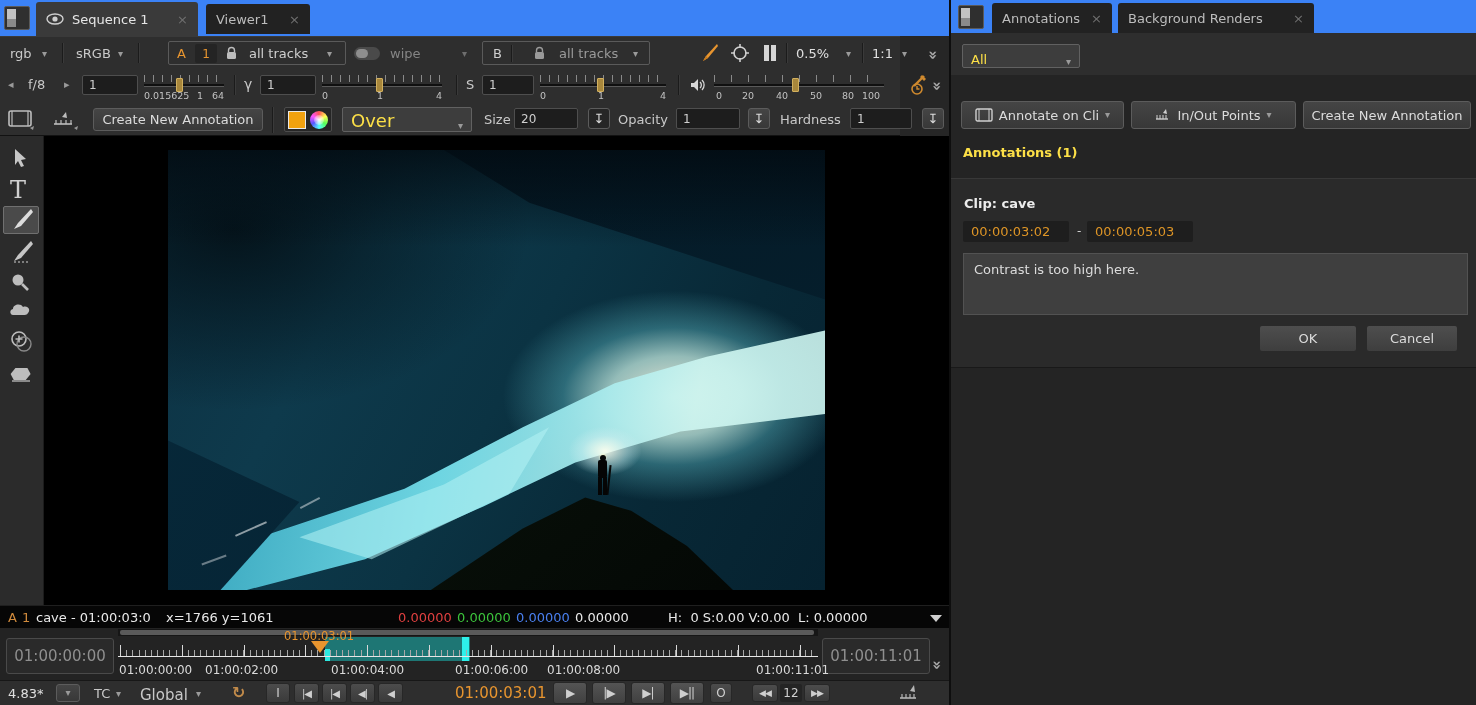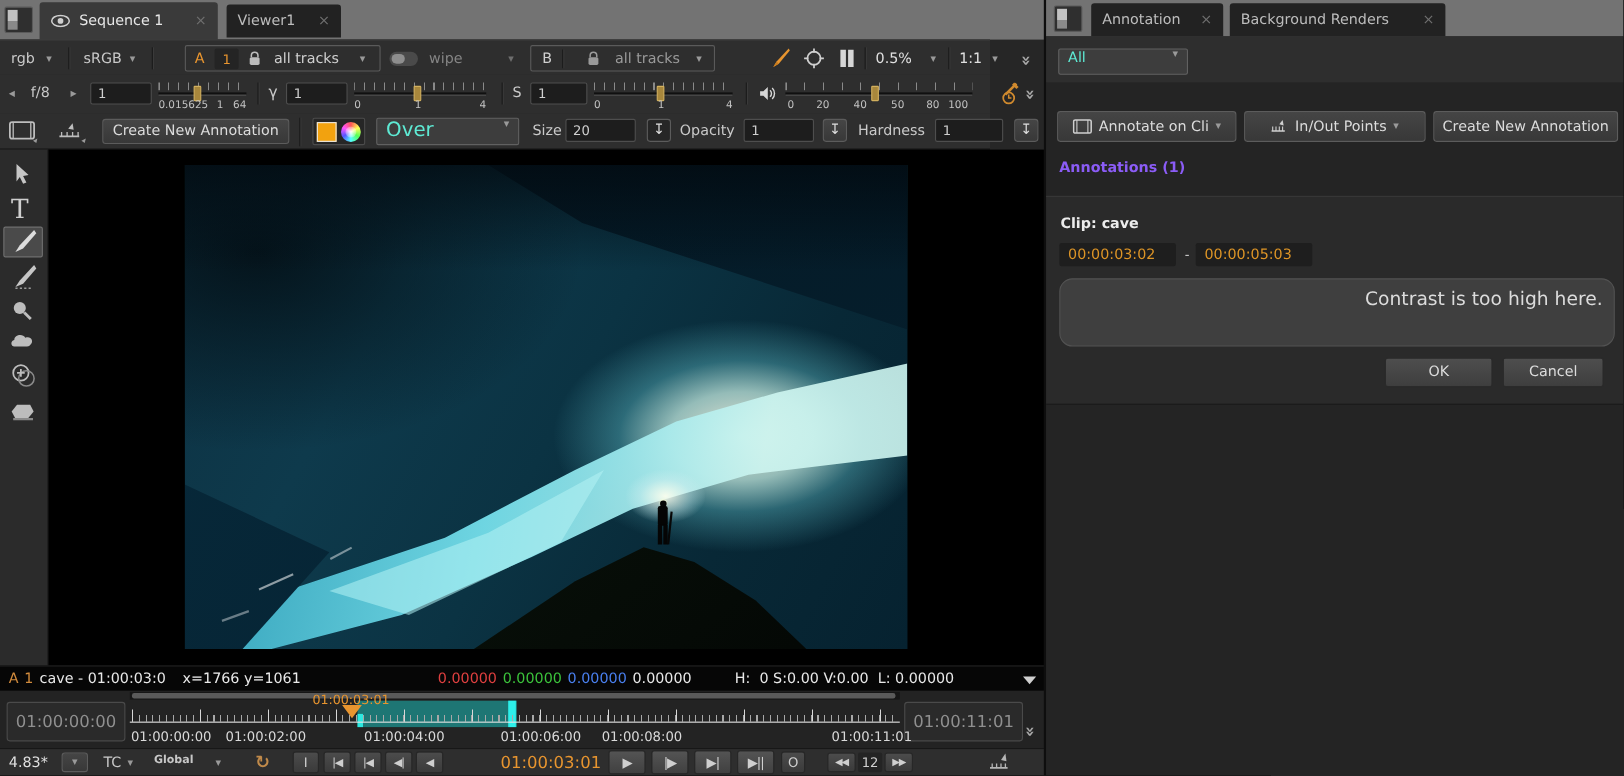--- a/index.html
+++ b/index.html
@@ -10,31 +10,31 @@
     font-family: "DejaVu Sans", "Liberation Sans", sans-serif; font-size: 12px;
     user-select: none;
   }
   .abs { position: absolute; }
   .sep { position:absolute; width:1px; background:#1b1b1b; box-shadow:1px 0 0 #3a3a3a; }
   .lbl { position:absolute; color:#c9c9c9; }
   .dd-arrow { display:inline-block; color:#9a9a9a; font-size:10px; line-height:1; }
   .dd-arrow::before { content:"▾"; }
   .closex { color:#6f6f6f; font-size:13px; }
   .closex::before { content:"×"; }
-  .tabbar { position:absolute; background:#737373; }
+  .tabbar { position:absolute; background:#3b82f6; }
   .tab { position:absolute; display:flex; align-items:center; gap:8px; padding:0 10px;
          border-radius:3px 3px 0 0; color:#bdbdbd; font-size:13px; background:#222; }
   .tab.sel { background:#3a3a3a; color:#e6e6e6; }
   .toolrow { position:absolute; left:0; width:900px; background:#2e2e2e;padding-left:37px; }
   .field { position:absolute; background:#1d1d1d; border:1px solid #4e4e4e; border-radius:2px;
            color:#cfcfcf; display:flex; align-items:center; padding:0 6px; }
   .btn { position:absolute; background:linear-gradient(#454545,#383838); border:1px solid #5c5c5c;
          border-radius:3px; color:#dcdcdc; display:flex; align-items:center; justify-content:center; }
   .ddbox { position:absolute; background:#3d3d3d; border:1px solid #616161; border-radius:2px;
-           color:#5eead4; display:flex; align-items:flex-start; padding:0 8px; }
+           color:#fde047; display:flex; align-items:flex-end; padding:0 8px; }
   .ddbox .dd-arrow { margin-left:auto; }
   .slider { position:absolute; }
   .slider .sticks { position:absolute; left:0; right:0; top:0; height:7px;
       background:repeating-linear-gradient(to right,#8a8a8a 0 1px,transparent 1px 9px); }
   .slider .strack { position:absolute; left:0; right:0; top:9px; height:3px; background:#101010;
       border-bottom:1px solid #5a5a5a; }
   .slider .shandle { position:absolute; top:3px; width:7px; height:14px; background:#a8873c;
       border:1px solid #d2b05e; border-radius:1px; }
   .slider .smin,.slider .smid,.slider .smax { position:absolute; top:15px; font-size:9.5px; color:#c2c2c2; }
   .tclabel { position:absolute; top:663px; font-size:12px; color:#dadada; }
@@ -353,21 +353,21 @@
     <span class="chevdd" style="left:932px;top:28px;"></span>
   </div>
 
   <div class="abs" style="left:0;top:680px;width:949px;height:25px;background:#2e2e2e;border-top:1px solid #171717;">
     <span class="abs" style="left:8px;top:5px;font-size:13px;color:#e0e0e0;">4.83*</span>
     <div class="btn" style="left:56px;top:3px;width:24px;height:18px;">
         <span class="dd-arrow"></span>
       </div>
     <span class="abs" style="left:94px;top:5px;font-size:13px;">TC</span>
     <span class="dd-arrow abs" style="left:116px;top:8px;"></span>
-    <span class="abs" style="left:140px;top:5px;font-size:10px;font-weight:bold;">Global</span>
+    <span class="abs" style="left:140px;top:5px;font-size:15px;">Global</span>
     <span class="dd-arrow abs" style="left:196px;top:8px;"></span>
     <span class="abs" style="left:232px;top:2px;color:#c08a4a;font-size:16px;font-weight:bold;">↻</span>
     <div class="tbtn" style="left:266px;top:2px;width:24px;height:20px;font-size:12px;letter-spacing:0;">I</div>
     <div class="tbtn" style="left:294px;top:2px;width:25px;height:20px;">|◀</div>
     <div class="tbtn" style="left:322px;top:2px;width:25px;height:20px;">|◀</div>
     <div class="tbtn" style="left:350px;top:2px;width:25px;height:20px;">◀|</div>
     <div class="tbtn" style="left:378px;top:2px;width:25px;height:20px;">◀</div>
     <span class="abs" style="left:455px;top:3px;color:#e8952f;font-size:15px;">01:00:03:01</span>
     <div class="tbtn" style="left:553px;top:1px;width:34px;height:22px;font-size:12px;background:linear-gradient(#545454,#404040);">▶</div>
     <div class="tbtn" style="left:592px;top:1px;width:34px;height:22px;font-size:12px;background:linear-gradient(#545454,#404040);">|▶</div>
@@ -386,21 +386,21 @@
     </span>
   </div>
 
   <div class="abs" style="left:949px;top:0;width:2px;height:705px;background:#0e0e0e;"></div>
 
   <div class="tabbar" style="left:951px;top:0;width:525px;height:33px;">
     <div class="abs" style="left:7px;top:5px;width:26px;height:24px;background:#2f2f2f;border:1px solid #5a5a5a;border-radius:2px;">
       <div class="abs" style="left:2px;top:2px;width:9px;height:18px;background:linear-gradient(#c2c2c2 55%,#8a8a8a 55%);"></div>
     </div>
     <div class="tab" style="left:41px;top:3px;width:120px;height:30px;">
-      <span>Annotation</span>
+      <span>Annotations</span>
       <span class="closex" style="margin-left:auto;"></span>
     </div>
     <div class="tab" style="left:167px;top:3px;width:196px;height:30px;">
       <span>Background Renders</span>
       <span class="closex" style="margin-left:auto;"></span>
     </div>
   </div>
 
   <div class="abs" style="left:951px;top:33px;width:525px;height:42px;background:#2e2e2e;">
     <div class="ddbox" style="left:11px;top:11px;width:118px;height:24px;font-size:13px;">
@@ -425,26 +425,26 @@
           <rect x="1" y="1" width="16" height="12" rx="1.5" fill="none" stroke="#cfcfcf" stroke-width="1.4"></rect>
           <path d="M4 1v12M14 1v12" stroke="#cfcfcf" stroke-width="1"></path>
         </svg>
       <span>Annotate on Cli</span>
       <span class="dd-arrow"></span>
     </div>
     <div class="btn" style="left:352px;top:26px;width:168px;height:28px;font-size:13px;">
       <span>Create New Annotation</span>
     </div>
 
-    <span class="abs" style="left:12px;top:70px;font-size:13px;font-weight:bold;color:#8b5cf6;">Annotations (1)</span>
+    <span class="abs" style="left:12px;top:70px;font-size:13px;font-weight:bold;color:#fde047;">Annotations (1)</span>
 
     <div class="abs" style="left:0;top:103px;width:525px;height:190px;background:#2a2a2a;border-top:1px solid #383838;border-bottom:1px solid #191919;">
       <span class="abs" style="left:13px;top:17px;font-size:13px;font-weight:bold;color:#ececec;">Clip: cave</span>
       <div class="abs" style="left:12px;top:42px;width:106px;height:21px;background:#1e1e1e;border-radius:2px;display:flex;align-items:center;padding:0 8px;color:#de9526;font-size:13px;">00:00:03:02</div>
       <span class="abs" style="left:126px;top:45px;color:#cfcfcf;">-</span>
       <div class="abs" style="left:136px;top:42px;width:106px;height:21px;background:#1e1e1e;border-radius:2px;display:flex;align-items:center;padding:0 8px;color:#de9526;font-size:13px;">00:00:05:03</div>
-      <div class="abs" style="left:12px;top:74px;width:505px;height:62px;background:#3f3f3f;border:1px solid #525252;border-radius:12px;padding:8px 10px;color:#dcdcdc;font-size:17px;text-align:right;">Contrast is too high here.</div>
+      <div class="abs" style="left:12px;top:74px;width:505px;height:62px;background:#3f3f3f;border:1px solid #525252;border-radius:0;padding:8px 10px;color:#dcdcdc;font-size:13px;">Contrast is too high here.</div>
       <div class="btn" style="left:308px;top:146px;width:98px;height:27px;font-size:13px;background:linear-gradient(#4e4e4e,#3e3e3e);border-color:#2a2a2a;">OK</div>
       <div class="btn" style="left:415px;top:146px;width:92px;height:27px;font-size:13px;background:linear-gradient(#4e4e4e,#3e3e3e);border-color:#2a2a2a;">Cancel</div>
     </div>
   </div>
 
 </div>
 
 </body></html>

